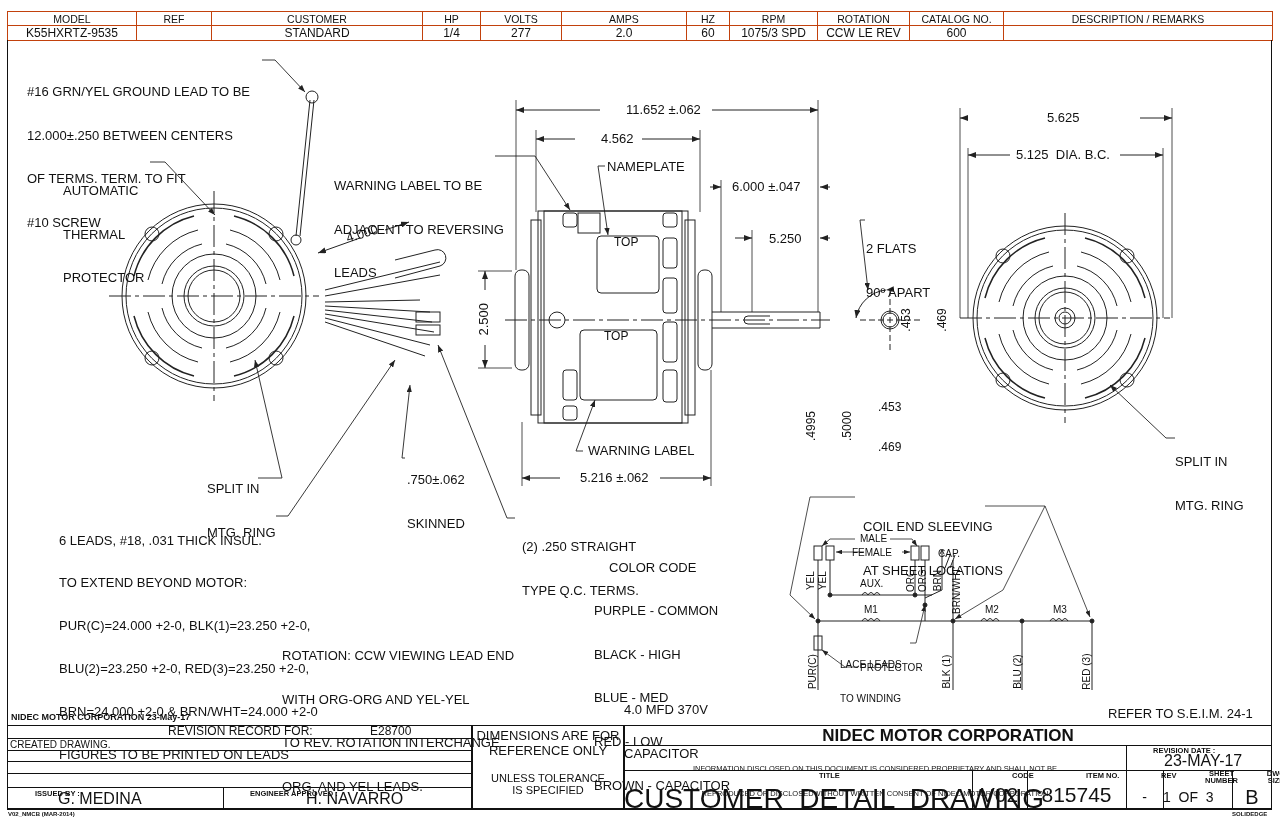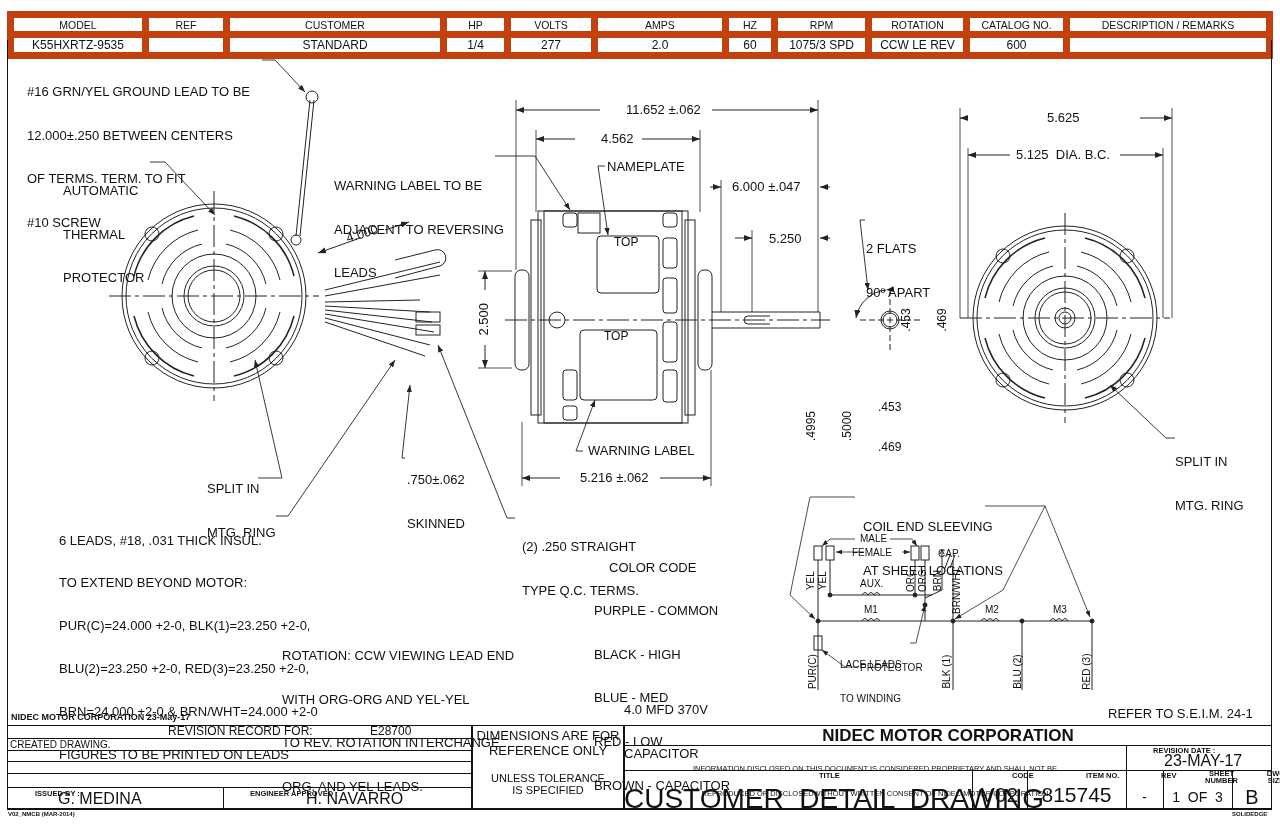--- a/index.html
+++ b/index.html
@@ -2,21 +2,21 @@
 <html><head>
 <meta charset="utf-8">
 <style>
   html, body { margin:0; padding:0; background:#fff; }
   body { width:1280px; height:824px; position:relative; overflow:hidden;
          font-family:"Liberation Sans", sans-serif; color:#111; }
   .abs { position:absolute; }
   .t { position:absolute; white-space:pre; line-height:1.12; }
   
   table.hdr { position:absolute; left:7px; top:11px; width:1266px; border-collapse:collapse; font-size:10.5px; }
-  table.hdr td { border:7px solid #c2410c; text-align:center; padding:0; height:13px; }
+  table.hdr td { border:1px solid #c2410c; text-align:center; padding:0; height:13px; }
   .frame { position:absolute; left:7px; top:40px; width:1265px; height:769px; border:1.5px solid #111; border-top:none; box-sizing:border-box; }
   .note { font-size:13px; }
   
   .tb { position:absolute; border:1px solid #111; box-sizing:border-box; }
   .lbl { position:absolute; font-size:7.5px; font-weight:bold; white-space:pre;padding-left:24px; }
   svg { position:absolute; left:0; top:0; }
 </style>
 </head>
 <body>
 
@@ -405,18 +405,18 @@
 <div class="lbl" style="left:795px;top:771px">TITLE</div>
 <div class="t" style="left:624px;top:783px;width:348px;text-align:center;font-size:28px">CUSTOMER  DETAIL  DRAWING</div>
 <div class="lbl" style="left:988px;top:771px">CODE</div>
 <div class="t" style="left:972px;top:783px;width:55px;text-align:center;font-size:21px">V02</div>
 <div class="lbl" style="left:1062px;top:771px">ITEM NO.</div>
 <div class="t" style="left:1027px;top:783px;width:99px;text-align:center;font-size:21px">815745</div>
 <div class="lbl" style="left:1137px;top:771px">REV</div>
 <div class="t" style="left:1126px;top:790px;width:37px;text-align:center;font-size:14px">-</div>
 <div class="lbl" style="left:1163px;top:771px;width:69px;text-align:center;line-height:0.9">SHEET
 NUMBER</div>
-<div class="t" style="left:1163px;top:790px;width:69px;text-align:center;font-size:14px">1  OF  3</div>
+<div class="t" style="left:1163px;top:790px;width:69px;text-align:left;font-size:14px">1  OF  3</div>
 <div class="lbl" style="left:1232px;top:771px;width:40px;text-align:center;line-height:0.9">DWG
 SIZE</div>
 <div class="t" style="left:1232px;top:786px;width:40px;text-align:center;font-size:20px">B</div>
 <div class="t" style="left:8px;top:811px;font-size:6px;font-weight:bold">V02_NMCB (MAR-2014)</div>
 <div class="t" style="left:1232px;top:811px;font-size:6px;font-weight:bold">SOLIDEDGE</div>
 
 </body></html>

